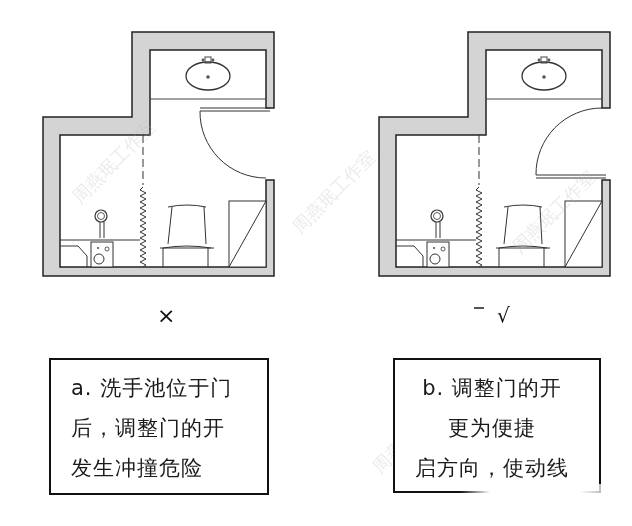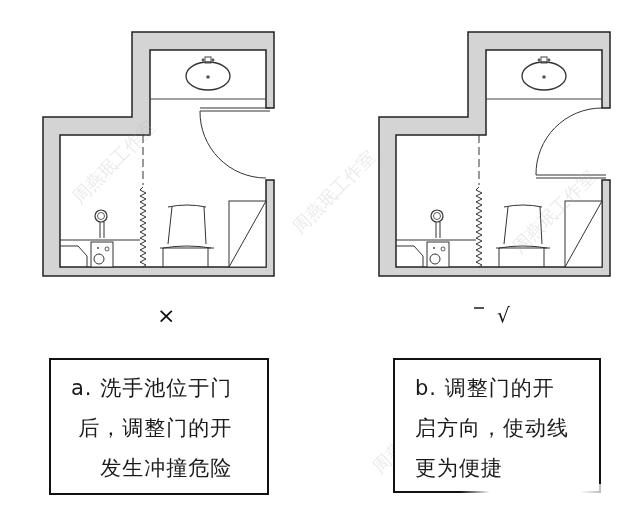--- a/index.html
+++ b/index.html
@@ -118,27 +118,27 @@
 <div class="watermark" style="left:60px;top:150px;">周燕珉工作室</div>
 <div class="watermark" style="left:280px;top:180px;">周燕珉工作室</div>
 <div class="watermark" style="left:500px;top:200px;">周燕珉工作室</div>
 <div class="watermark" style="left:360px;top:420px;">周燕珉工作室</div>
 
 <div class="mark" style="left:157px;top:305px;">×</div>
 <div class="mark" style="left:497px;top:305px;font-size:20px;">√</div>
 <div style="position:absolute;left:474px;top:307px;width:10px;height:2px;background:#555;"></div>
 
 <div class="box" style="left:49px;top:358px;width:220px;height:137px;">
-  <div class="txt" style="left:20px;top:8px;text-align:right;">
+  <div class="txt" style="left:20px;top:8px;">
     <span class="line">a. 洗手池位于门</span>
     <span class="line">后，调整门的开</span>
     <span class="line">发生冲撞危险</span>
   </div>
 </div>
 
 <div class="box" style="left:393px;top:358px;width:208px;height:135px;">
-  <div class="txt" style="left:20px;top:8px;">
+  <div class="txt" style="left:20px;top:8px;text-align:center;">
     <span class="line">b. 调整门的开</span>
+    <span class="line">更为便捷</span>
     <span class="line">启方向，使动线</span>
-    <span class="line">更为便捷</span>
   </div>
 </div>
 <div class="fade" style="left:460px;top:484px;width:150px;height:14px;"></div>
 
 </body></html>

